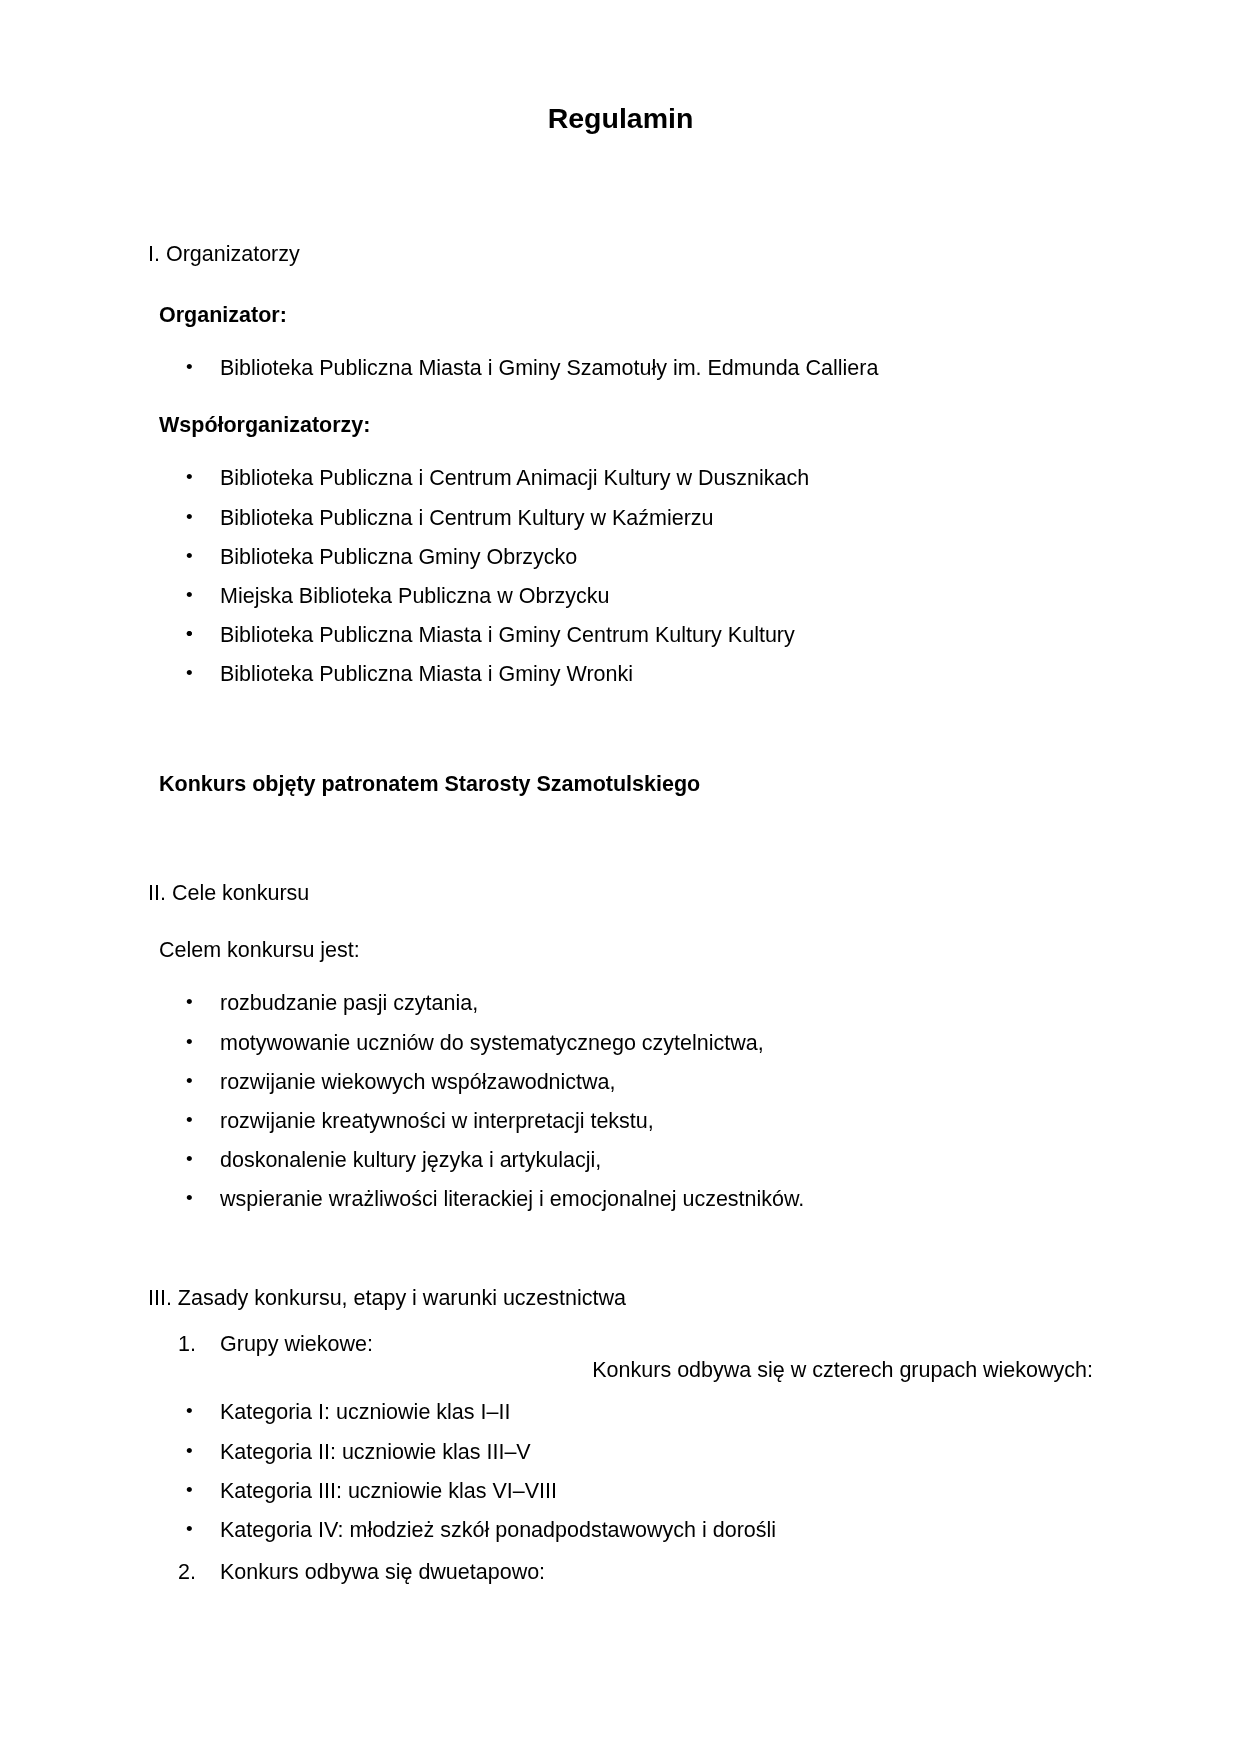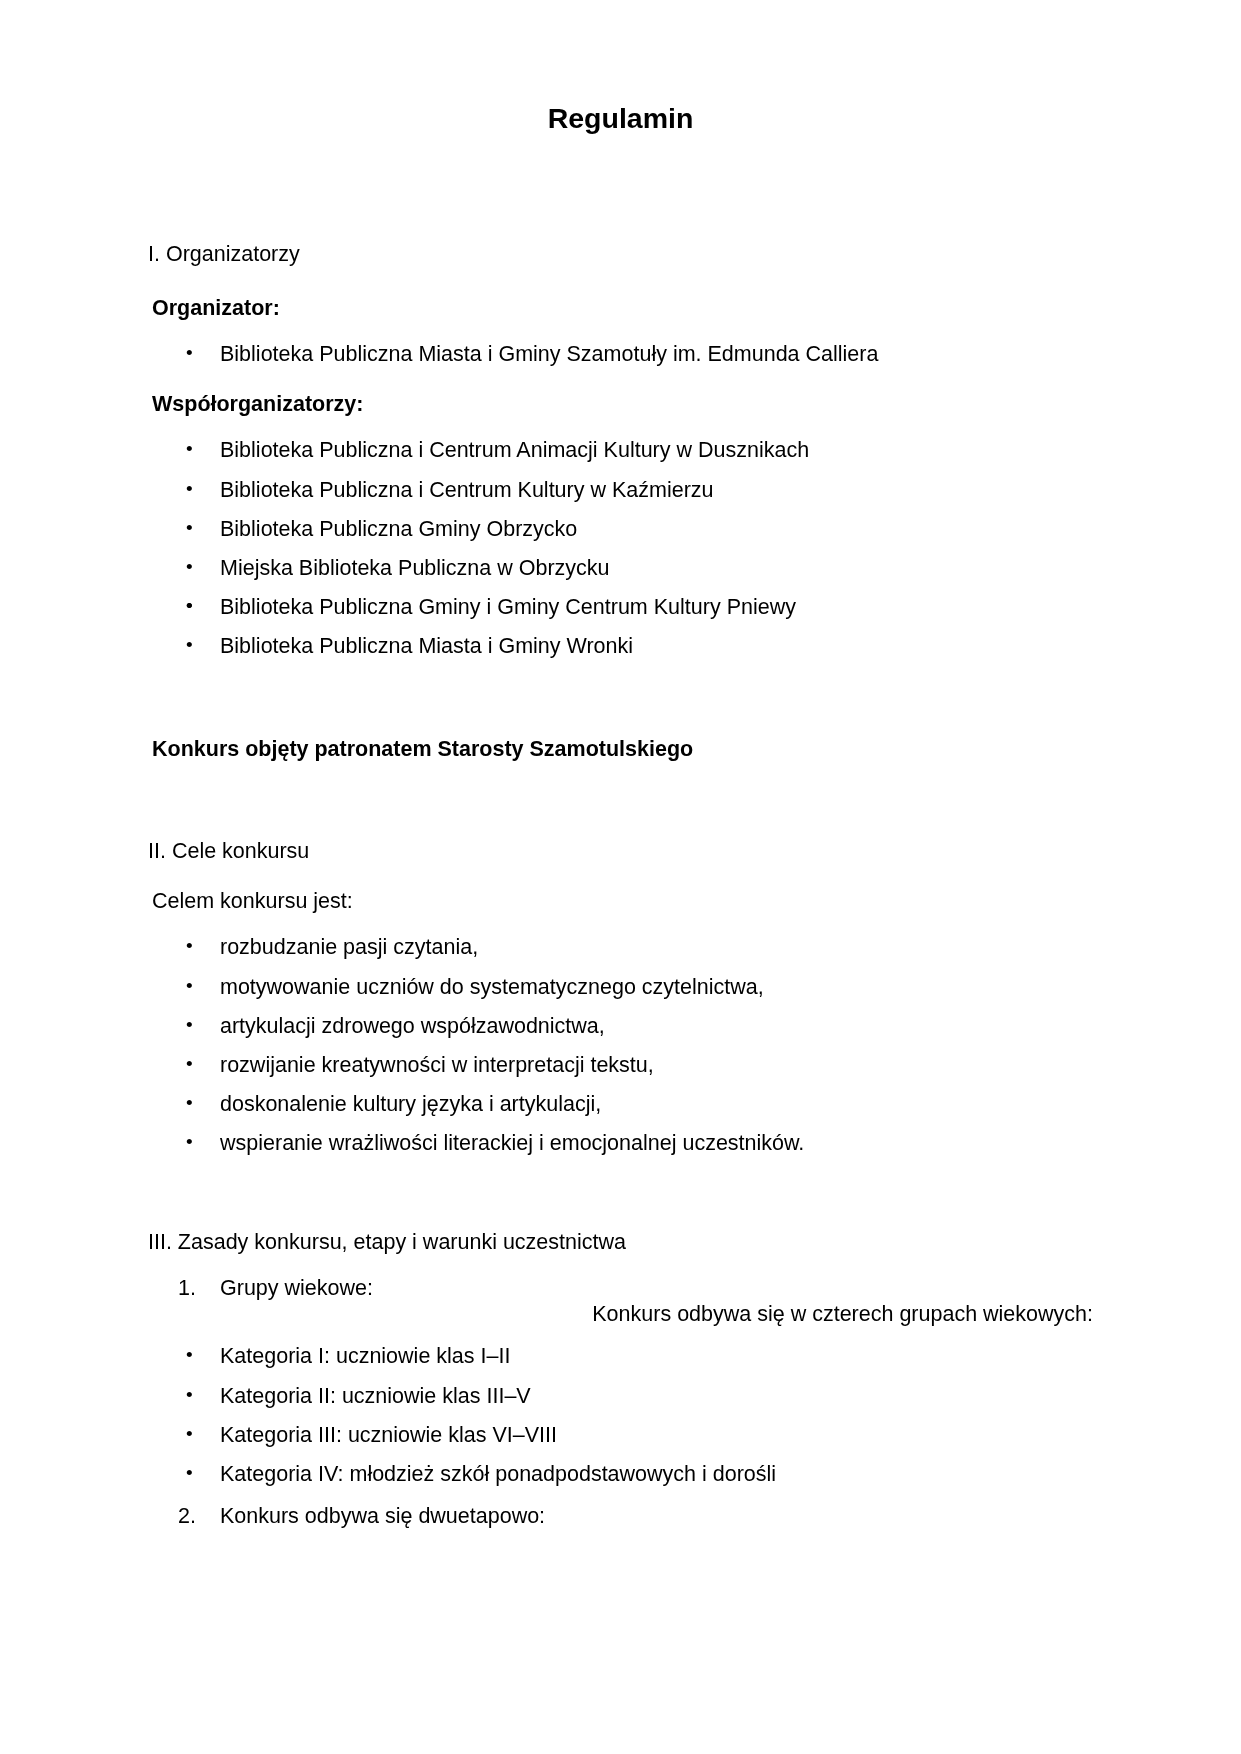--- a/index.html
+++ b/index.html
@@ -37,21 +37,21 @@
   }
   .section-heading {
     font-weight: normal;
     font-size: 21.5px;
     line-height: 1.22;
     margin: 0;
   }
   .body-line {
     font-size: 21.5px;
     line-height: 1.22;
-    margin: 4px;
+    margin: 11px;
     font-weight: normal;
   }
   .body-line.bold {
     font-weight: bold;
   }
   ul.bullets {
     list-style: none;
     margin: 0;
     padding: 0;
   }
@@ -144,21 +144,21 @@
     </li>
     <li style="margin-top:13px">
       <span class="bullet-glyph">•</span>
       <span>Miejska Biblioteka Publiczna w Obrzycku</span>
     </li>
     <li style="margin-top:13px">
       <span class="bullet-glyph">•</span>
     </li>
     <li style="margin-top:13px">
       <span class="bullet-glyph">•</span>
-      <span>Biblioteka Publiczna Gminy i Gminy Centrum Kultury Pniewy</span>
+      <span>Biblioteka Publiczna Miasta i Gminy Centrum Kultury Kultury</span>
     </li>
     <li style="margin-top:13px">
       <span class="bullet-glyph">•</span>
       <span>Biblioteka Publiczna Miasta i Gminy Wronki</span>
     </li>
   </ul>
 
   <div class="sp-72"></div>
   <p class="body-line bold">Konkurs objęty patronatem Starosty Szamotulskiego</p>
   <div class="sp-72"></div>
@@ -172,21 +172,21 @@
     <li>
       <span class="bullet-glyph">•</span>
       <span>rozbudzanie pasji czytania,</span>
     </li>
     <li style="margin-top:13px">
       <span class="bullet-glyph">•</span>
       <span>motywowanie uczniów do systematycznego czytelnictwa,</span>
     </li>
     <li style="margin-top:13px">
       <span class="bullet-glyph">•</span>
-      <span>artykulacji zdrowego współzawodnictwa,</span>
+      <span>rozwijanie wiekowych współzawodnictwa,</span>
     </li>
     <li style="margin-top:13px">
       <span class="bullet-glyph">•</span>
       <span>rozwijanie kreatywności w interpretacji tekstu,</span>
     </li>
     <li style="margin-top:13px">
       <span class="bullet-glyph">•</span>
       <span>doskonalenie kultury języka i artykulacji,</span>
     </li>
     <li style="margin-top:13px">

